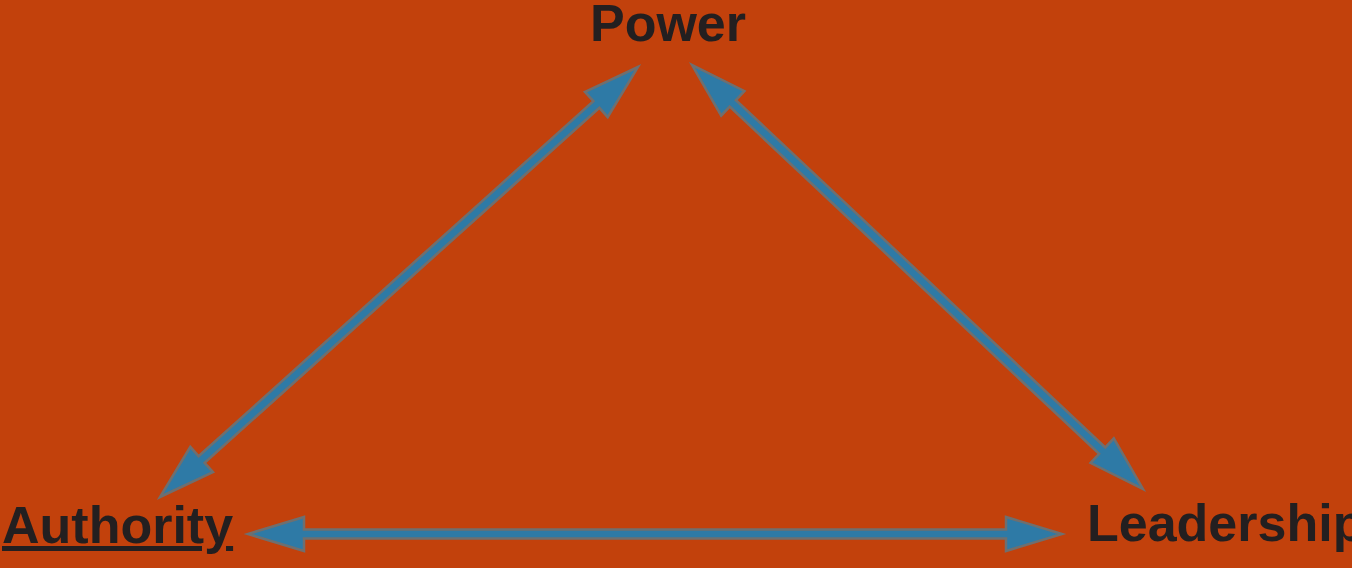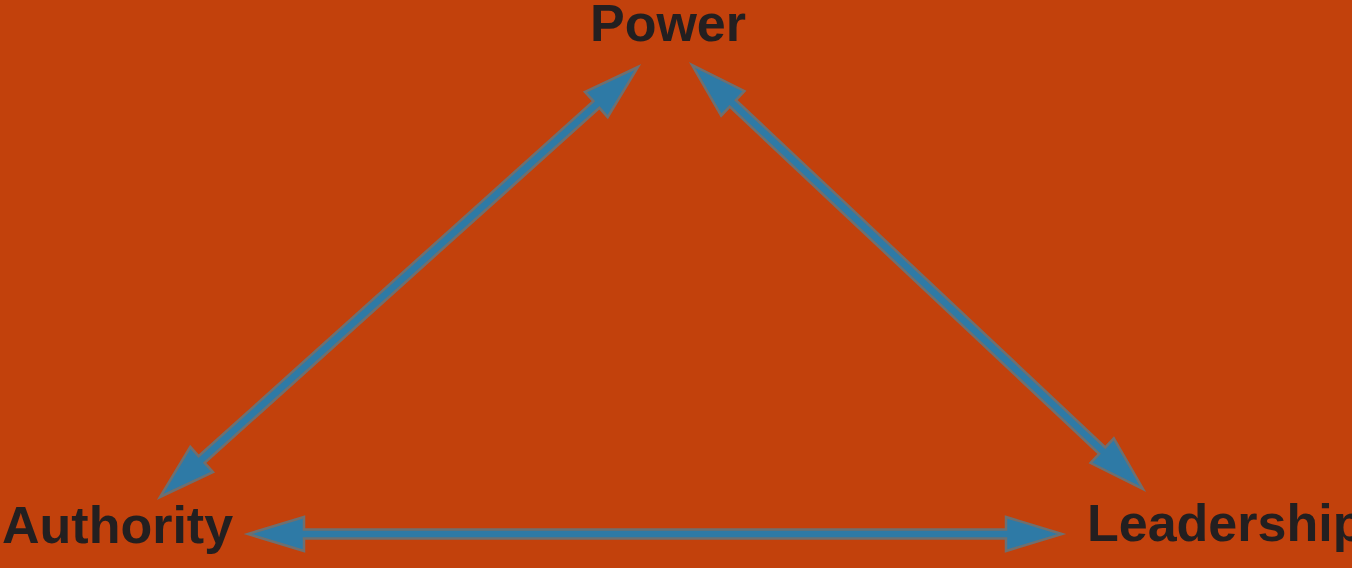--- a/index.html
+++ b/index.html
@@ -31,20 +31,21 @@
     color: #231f20;
   }
   .node-label.power {
     left: 668px;
     top: -6px;
     transform: translateX(-50%);
   }
   .node-label.authority {
     left: 2px;
     top: 496px;
+    text-decoration: underline;
   }
   .node-label.leadership {
     left: 1087px;
     top: 494px;
   }
 </style>
 </head>
 <body>
 
 <div class="canvas">

